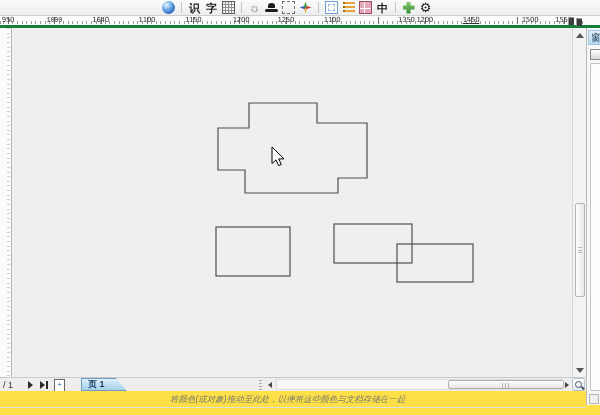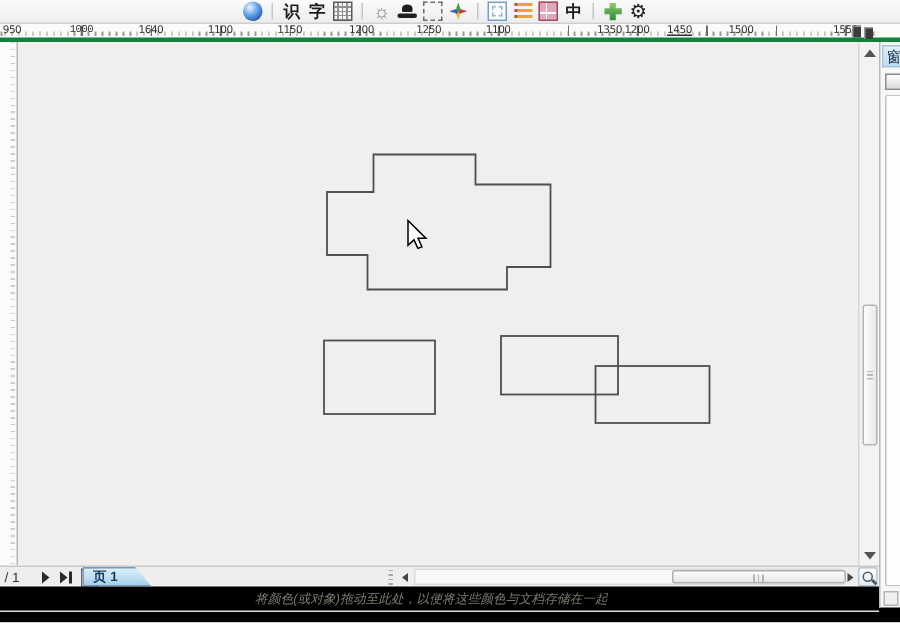--- a/index.html
+++ b/index.html
@@ -98,21 +98,21 @@
            background:#eeeeee;border-top:1px solid #c9c9c9;}
   #page-indicator{position:absolute;left:3px;top:2px;font-size:9px;color:#333;}
   .pg-btn{position:absolute;top:3px;width:10px;height:8px;display:flex;align-items:center;}
   #btn-next{left:28px;} #btn-last{left:40px;}
   .tri-right{width:0;height:0;border-top:4px solid transparent;border-bottom:4px solid transparent;
            border-left:5px solid #2b2b2b;}
   .bar-right{width:1.5px;height:8px;background:#2b2b2b;margin-left:1px;}
   #page-add-icon{position:absolute;left:54px;top:1px;width:9px;height:11px;background:#fff;
            border:1px solid #666;font-size:8px;line-height:9px;color:#2b6cb0;text-align:center;}
   #page-add-icon::before{content:"+";}
-  #page-tab{position:absolute;left:55px;top:0;width:46px;height:13px;box-sizing:border-box;
+  #page-tab{position:absolute;left:81px;top:0;width:46px;height:13px;box-sizing:border-box;
            background:linear-gradient(#dceffb,#a7cfeb);border:1px solid #6f9cc0;
            clip-path:polygon(0 0,35px 0,46px 13px,0 13px);
            display:flex;align-items:center;padding-left:6px;font-size:9px;font-weight:bold;color:#163a5e;}
   #hscroll-grip{position:absolute;left:259px;top:2px;width:3px;height:10px;
            background:repeating-linear-gradient(180deg,#a8a8a8 0 1px,transparent 1px 3px);}
   .hs-btn{position:absolute;top:2px;width:10px;height:10px;display:flex;align-items:center;justify-content:center;}
   #hscroll-left{left:265px;} #hscroll-right{left:562px;}
   .tri-left-sm{width:0;height:0;border-top:3.5px solid transparent;border-bottom:3.5px solid transparent;
            border-right:4.5px solid #444;}
   .tri-right-sm{width:0;height:0;border-top:3.5px solid transparent;border-bottom:3.5px solid transparent;
@@ -124,21 +124,21 @@
   #hscroll-thumb::after{content:"";position:absolute;left:50%;top:2px;width:8px;height:5px;transform:translateX(-50%);
            background:repeating-linear-gradient(90deg,#b5b5b5 0 1px,transparent 1px 3px);}
   #magnifier-btn{position:absolute;left:572px;top:0;width:13px;height:13px;box-sizing:border-box;
            border:1px solid #b9c7d2;background:linear-gradient(#fefefe,#e4ebf1);border-radius:2px;}
   #magnifier-btn::before{content:"";position:absolute;left:2px;top:2px;width:5px;height:5px;
            border:1.4px solid #4a5a66;border-radius:50%;}
   #magnifier-btn::after{content:"";position:absolute;left:7.5px;top:7.5px;width:3.5px;height:1.6px;
            background:#4a5a66;transform:rotate(45deg);}
 
   
-  #statusbar{position:absolute;left:0;top:391px;width:600px;height:24px;background:#000000;}
+  #statusbar{position:absolute;left:0;top:391px;width:600px;height:24px;background:#fde047;}
   #status-text{position:absolute;left:170px;top:3px;font-size:8.5px;font-style:italic;color:#7c7c6e;
            white-space:nowrap;}
   #status-divider{position:absolute;left:0;top:16px;width:586px;height:1px;background:#dedede;}
 </style>
 </head>
 <body>
 
 <div id="app">
 
   <div id="toolbar">
@@ -190,22 +190,22 @@
   <span class="hlabel" style="left: 8px;">950</span>
       <span class="hlabel" style="left: 54.3px; font-family: Liberation Mono, monospace;">1000</span>
       <span class="hlabel" style="left: 100.6px;">1640</span>
       <span class="hlabel" style="left: 146.9px; text-align: right;">1100</span>
       <span class="hlabel" style="left: 193.2px;">1150</span>
       <span class="hlabel" style="left: 241px;">1200</span>
       <span class="hlabel" style="left: 285.8px;">1250</span>
       <span class="hlabel" style="left: 332.1px;">1100</span>
       <span class="hlabel" style="left: 378.4px; margin-left: 28px;">1350</span>
       <span class="hlabel" style="left: 424.7px;">1200</span>
-      <span class="hlabel" style="left: 453px; text-decoration: underline;">1450</span>
-      <span class="hlabel" style="left: 494px;">1500</span>
+      <span class="hlabel" style="left: 471px; text-decoration: underline;">1450</span>
+      <span class="hlabel" style="left: 530px;">1500</span>
       <span class="hlabel" style="left: 563.6px;">1550</span>
     </div>
   <div id="ruler-unit">
       <i></i>
       <i></i>
     </div>
 
   <div id="vruler"></div>
 
   <div id="canvas">

